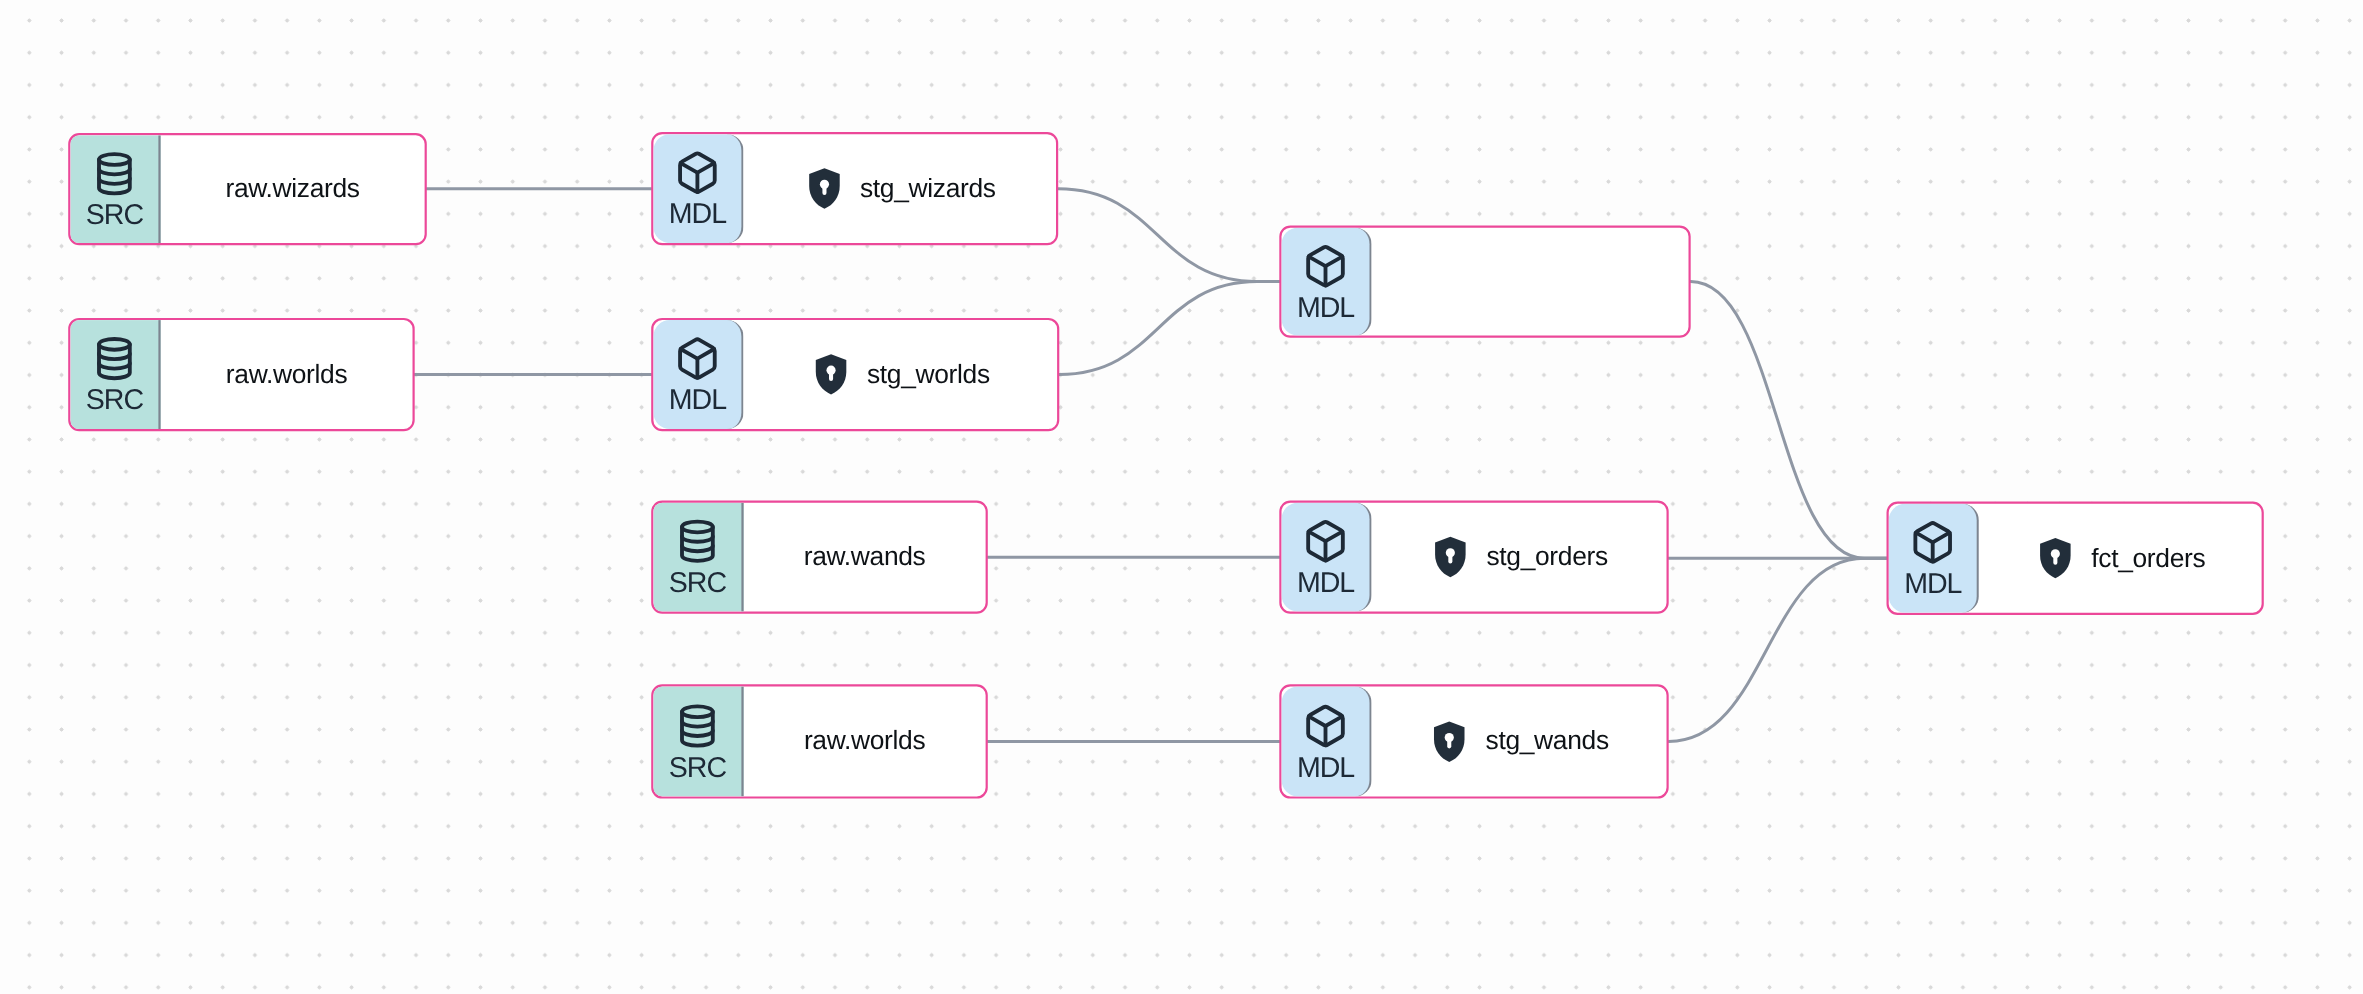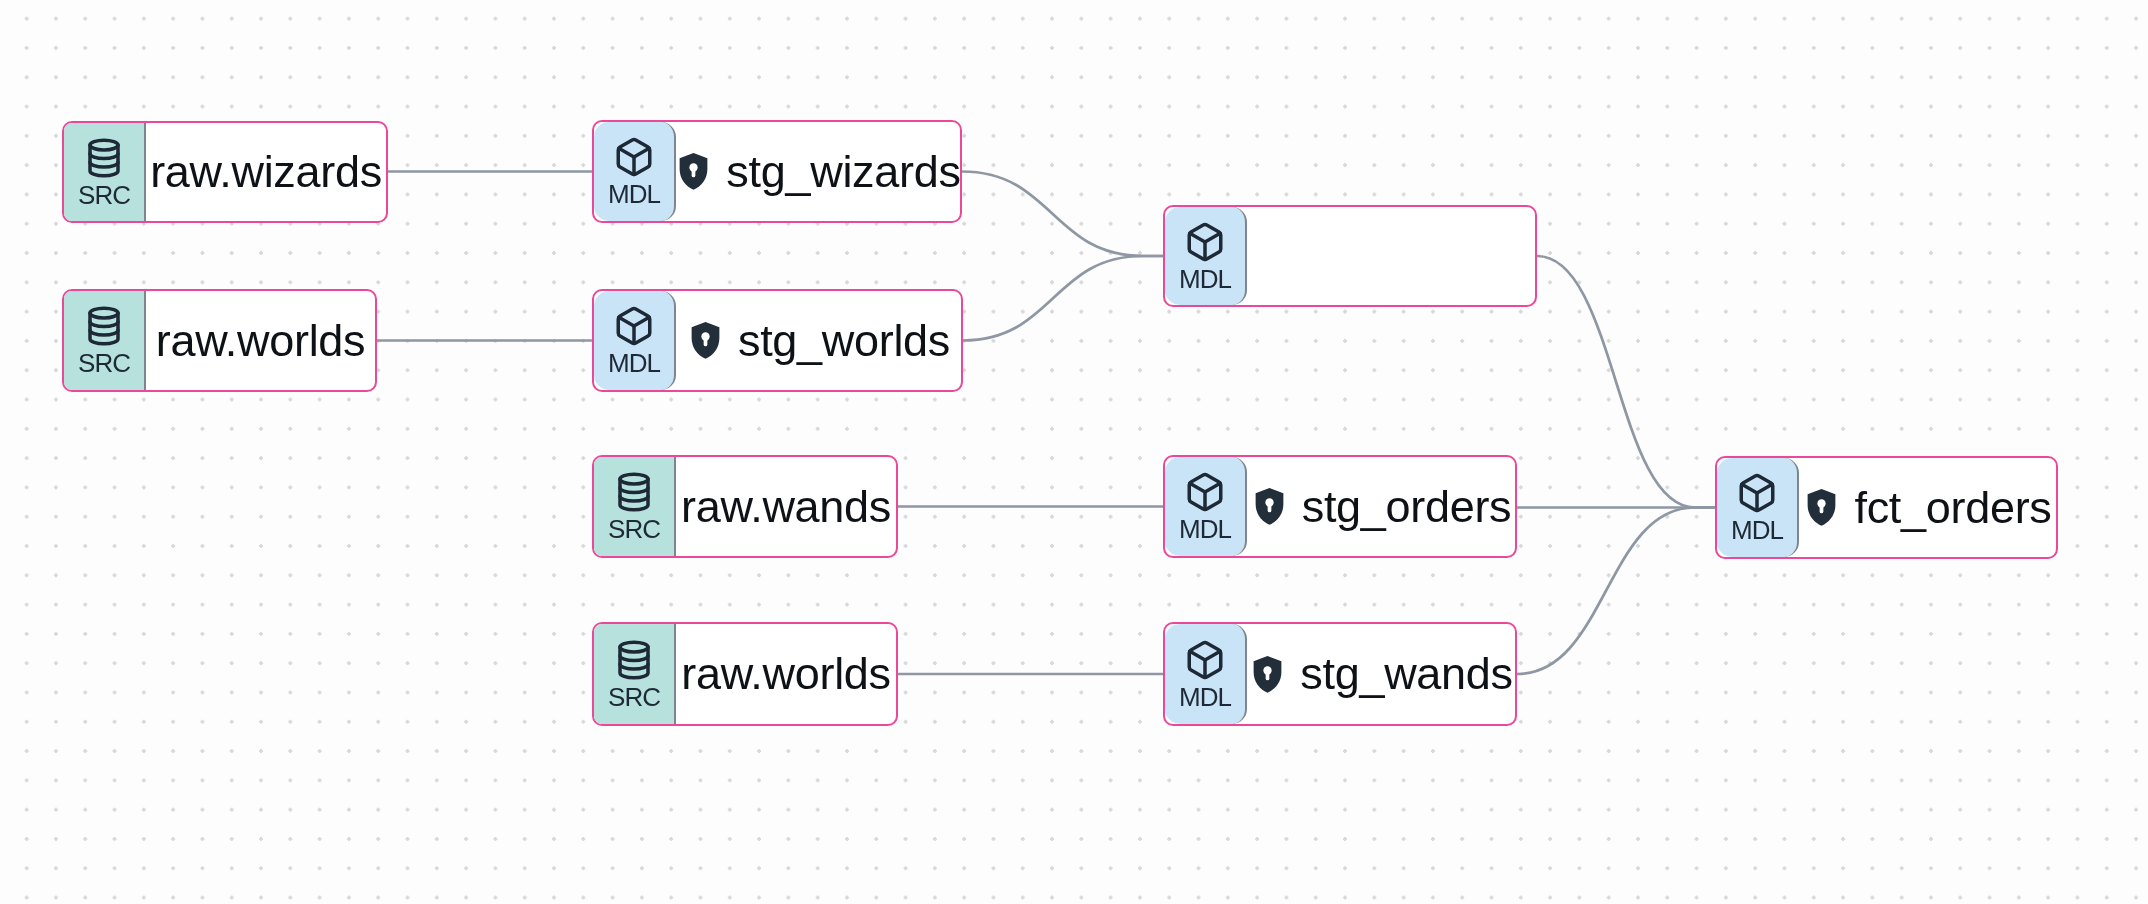--- a/index.html
+++ b/index.html
@@ -29,21 +29,21 @@
   .badge-label{
     font-size:26px;font-weight:500;color:#1d2936;letter-spacing:-1px;
     line-height:1;margin-top:1px;
   }
   .badge-icon{width:42px;height:42px;display:block;}
   .body{
     flex:1;display:flex;align-items:center;justify-content:center;
     gap:14px;padding:0 26px;min-width:0;
   }
   .node-label{
-    font-size:45px;font-weight:500;color:#0e1216;white-space:nowrap;
+    font-size:24px;font-weight:500;color:#0e1216;white-space:nowrap;
     letter-spacing:-0.3px;
   }
   .shield{width:37px;height:41px;flex:0 0 auto;display:block;}
 </style>
 </head>
 <body>
 
 <div id="canvas">
   <svg id="edge-layer" width="2148" height="904" viewBox="0 0 2148 904">
       <path d="M 388 171.5 L 594 171.5" fill="none" stroke="#8f97a4" stroke-width="2.7" stroke-linecap="round"></path>

